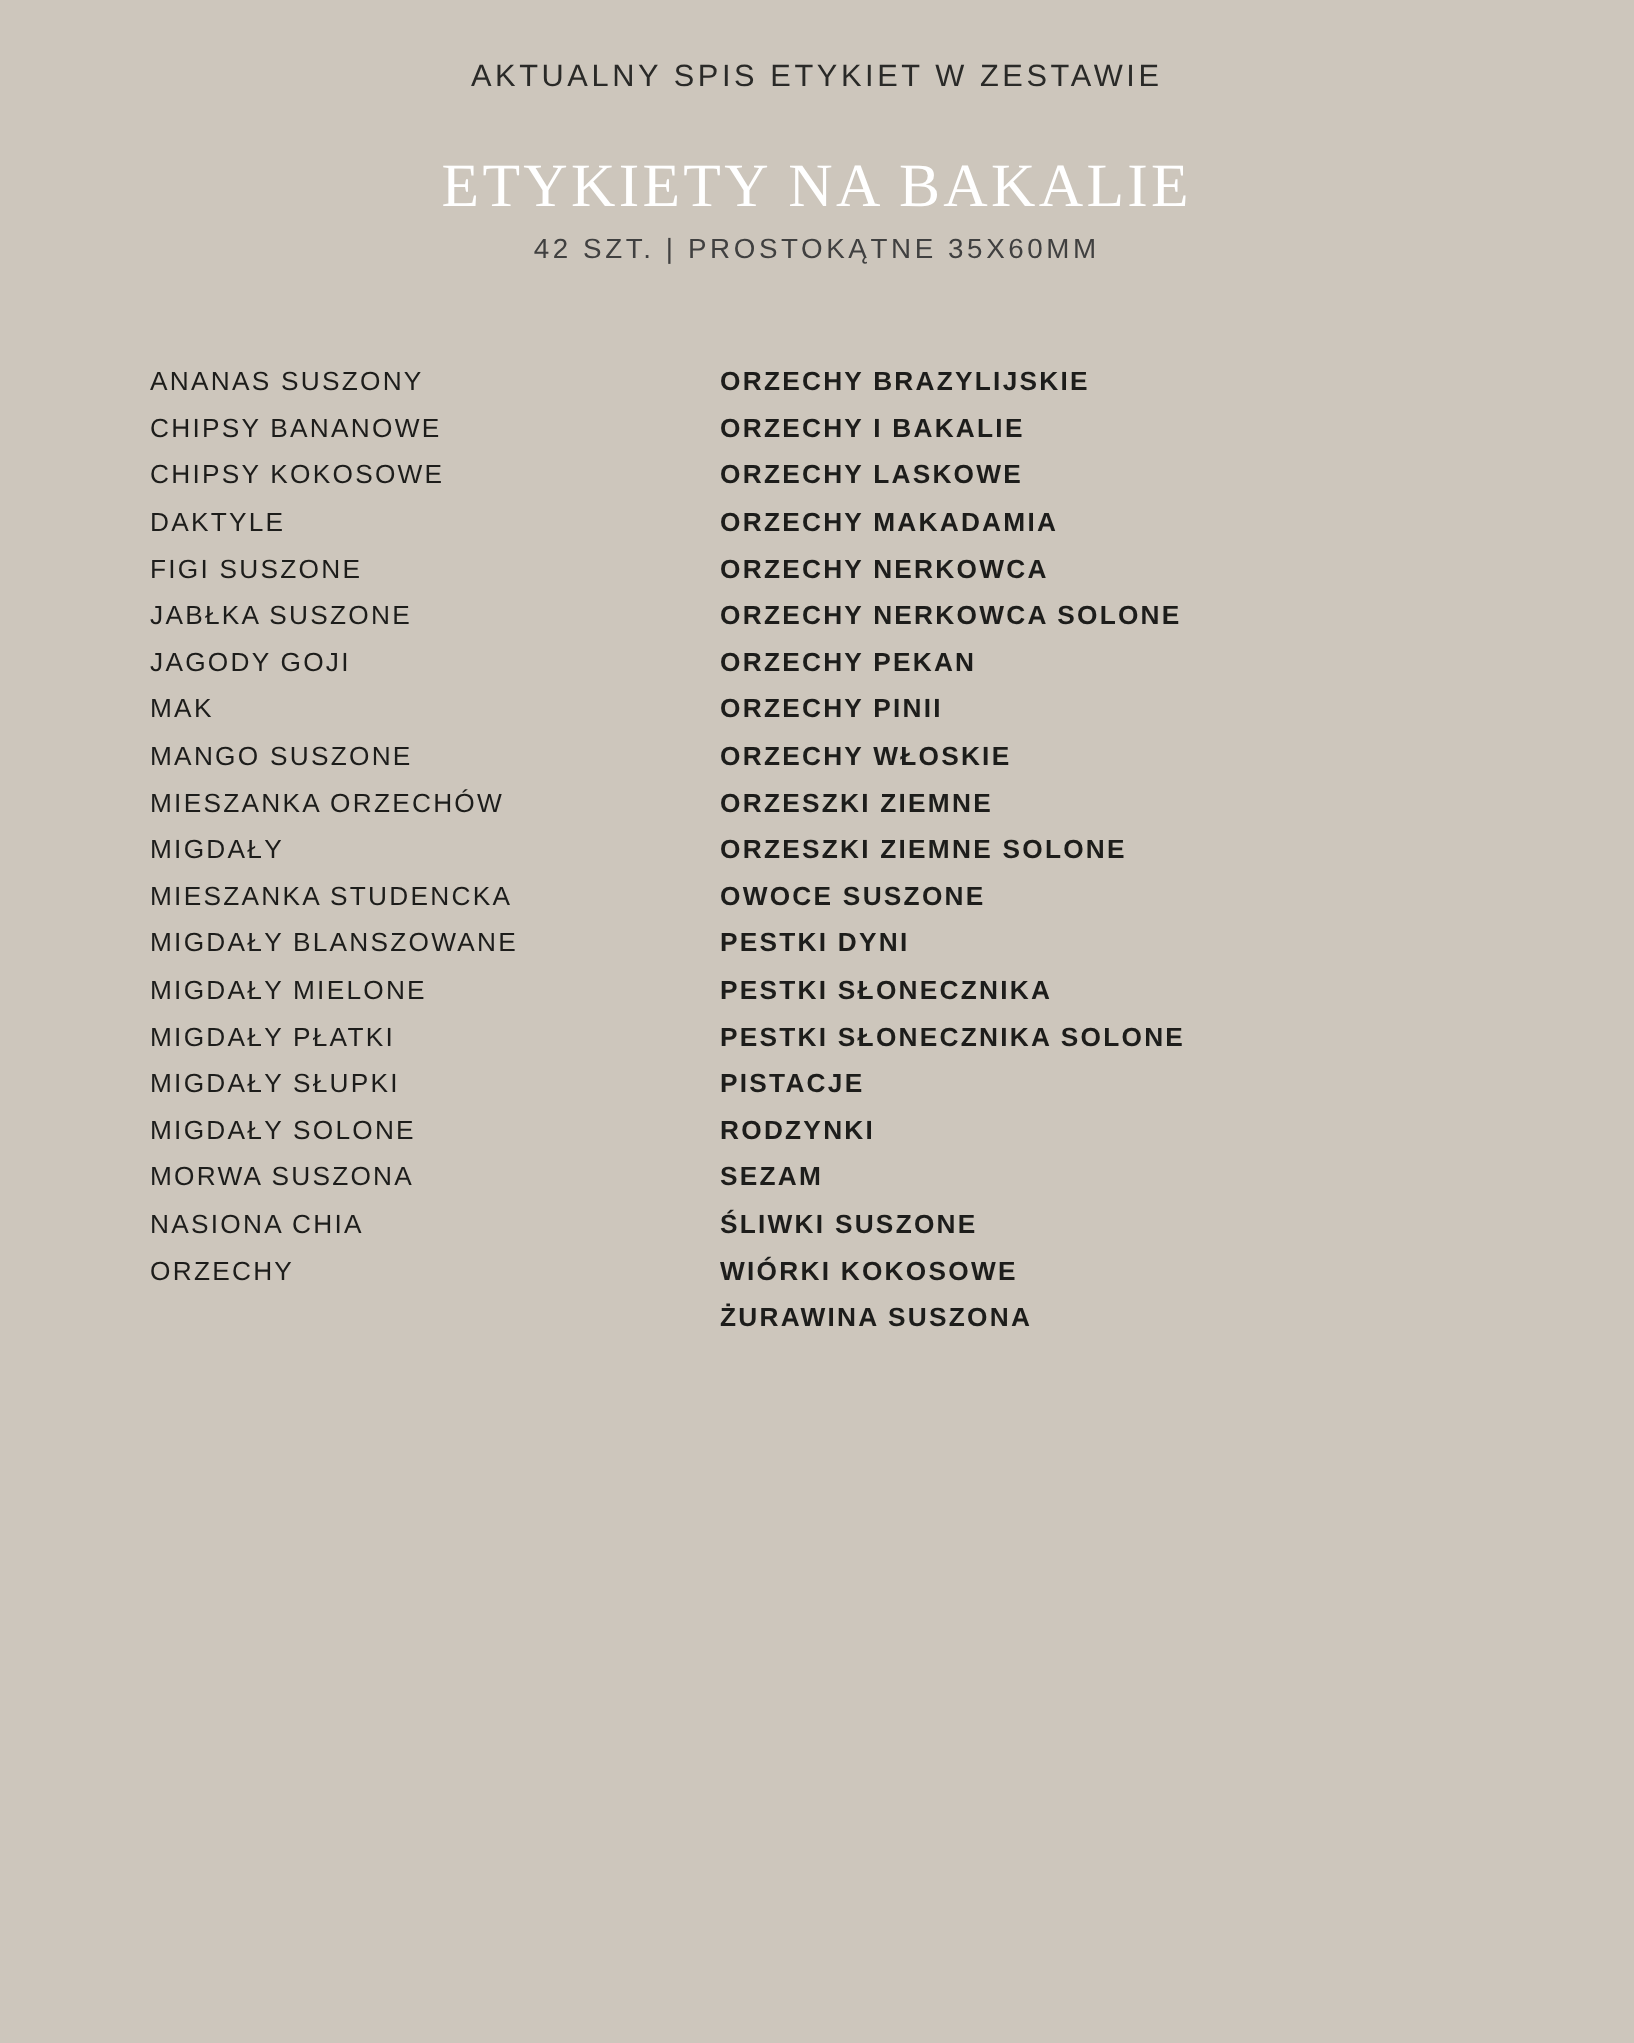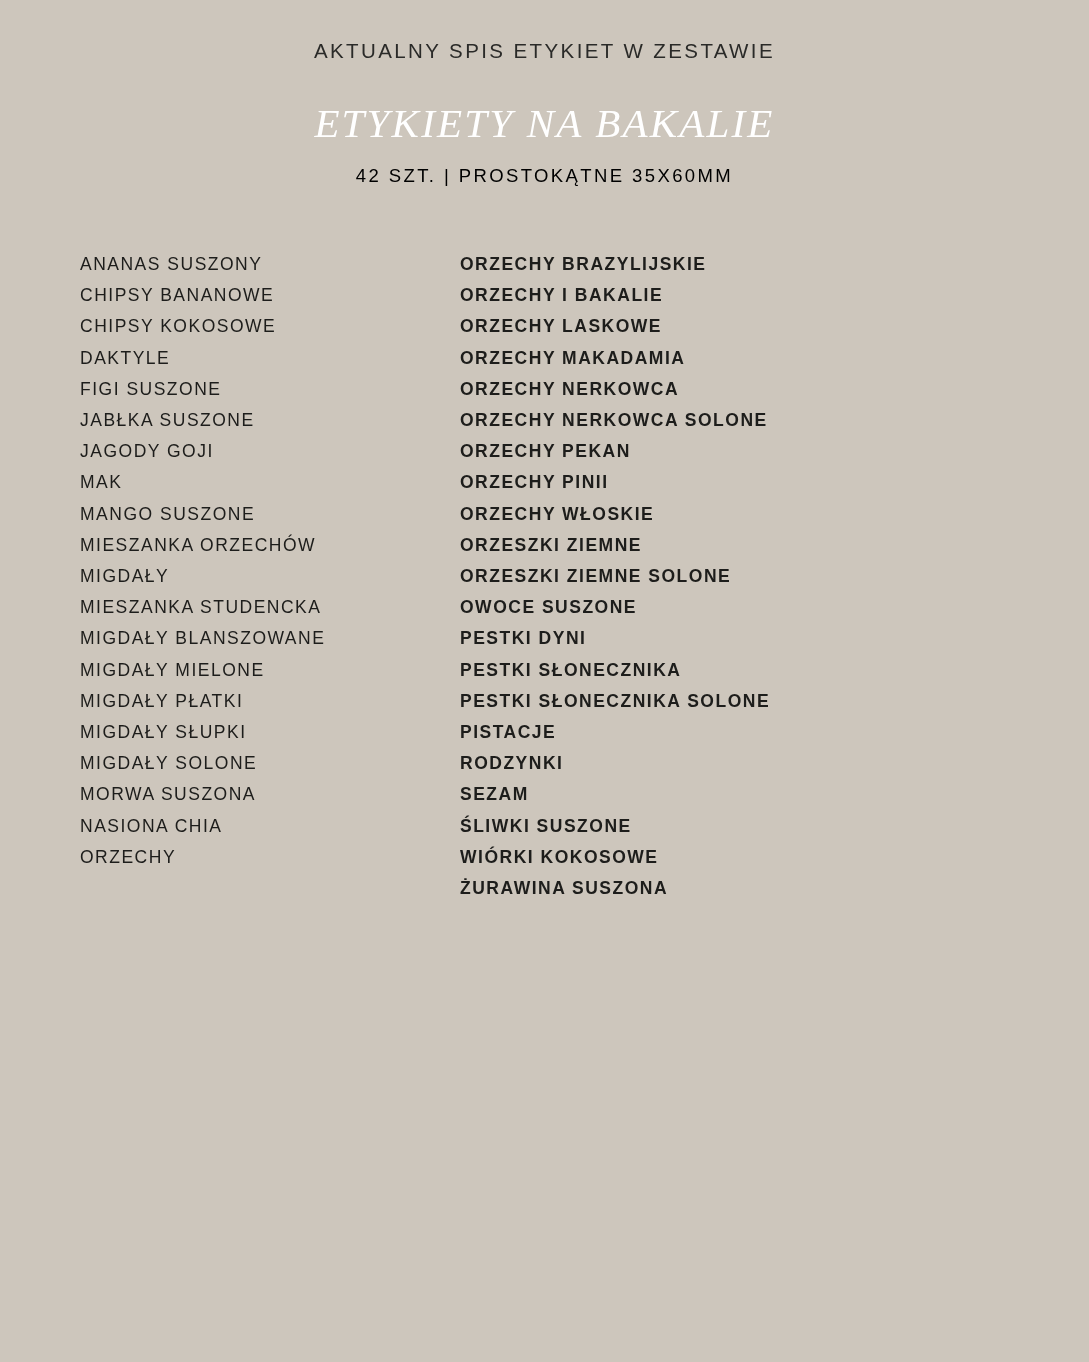--- a/index.html
+++ b/index.html
@@ -31,35 +31,34 @@
   }
   .title {
     text-align: center;
     font-family: "Liberation Serif", serif;
     font-size: 41px;
     letter-spacing: 2.2px;
     color: #ffffff;
     margin-top: 36px;
     font-weight: 400;
     text-transform: uppercase;
-    font-style: italic;
   }
   .subtitle {
     text-align: center;
     font-size: 18.5px;
     letter-spacing: 2.4px;
-    color: #000000;
-    margin-top: 18px;
+    color: #404040;
+    margin-top: 8px;
     font-weight: 400;
     text-transform: uppercase;
   }
   .columns {
     display: flex;
     margin-top: 62px;
-    padding-left: 80px;
+    padding-left: 100px;
     padding-right: 100px;
     box-sizing: border-box;
   }
   .col {
     display: flex;
     flex-direction: column;
   }
   .col-left {
     width: 380px;
   }

